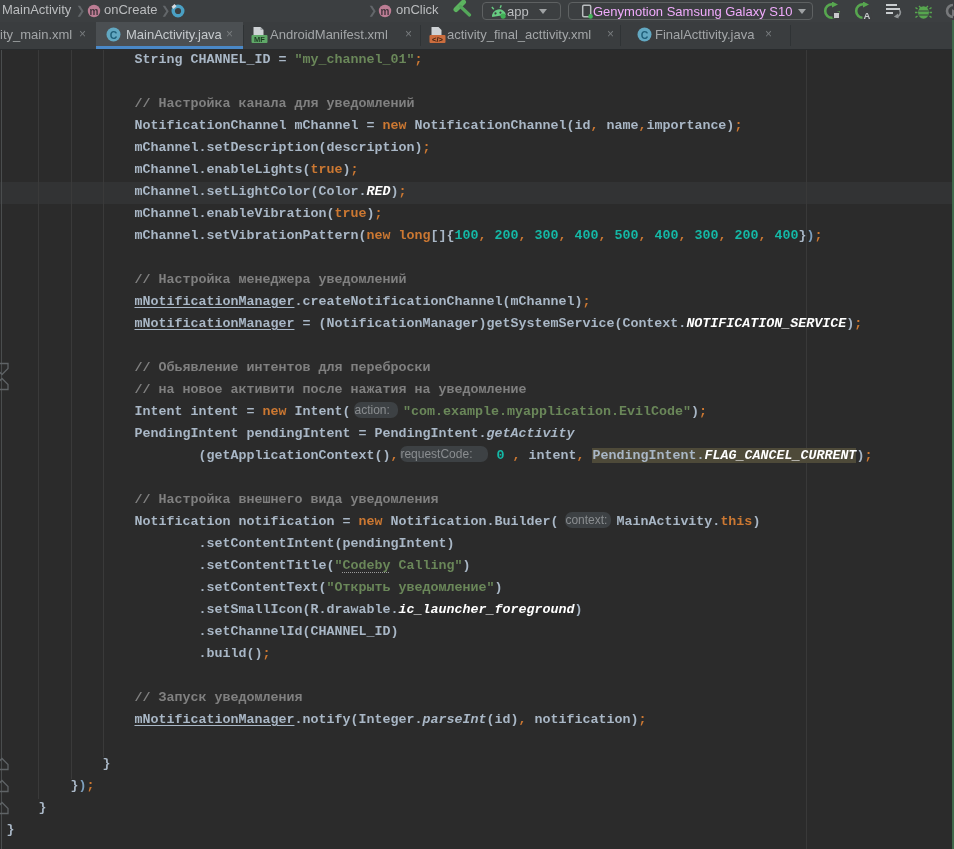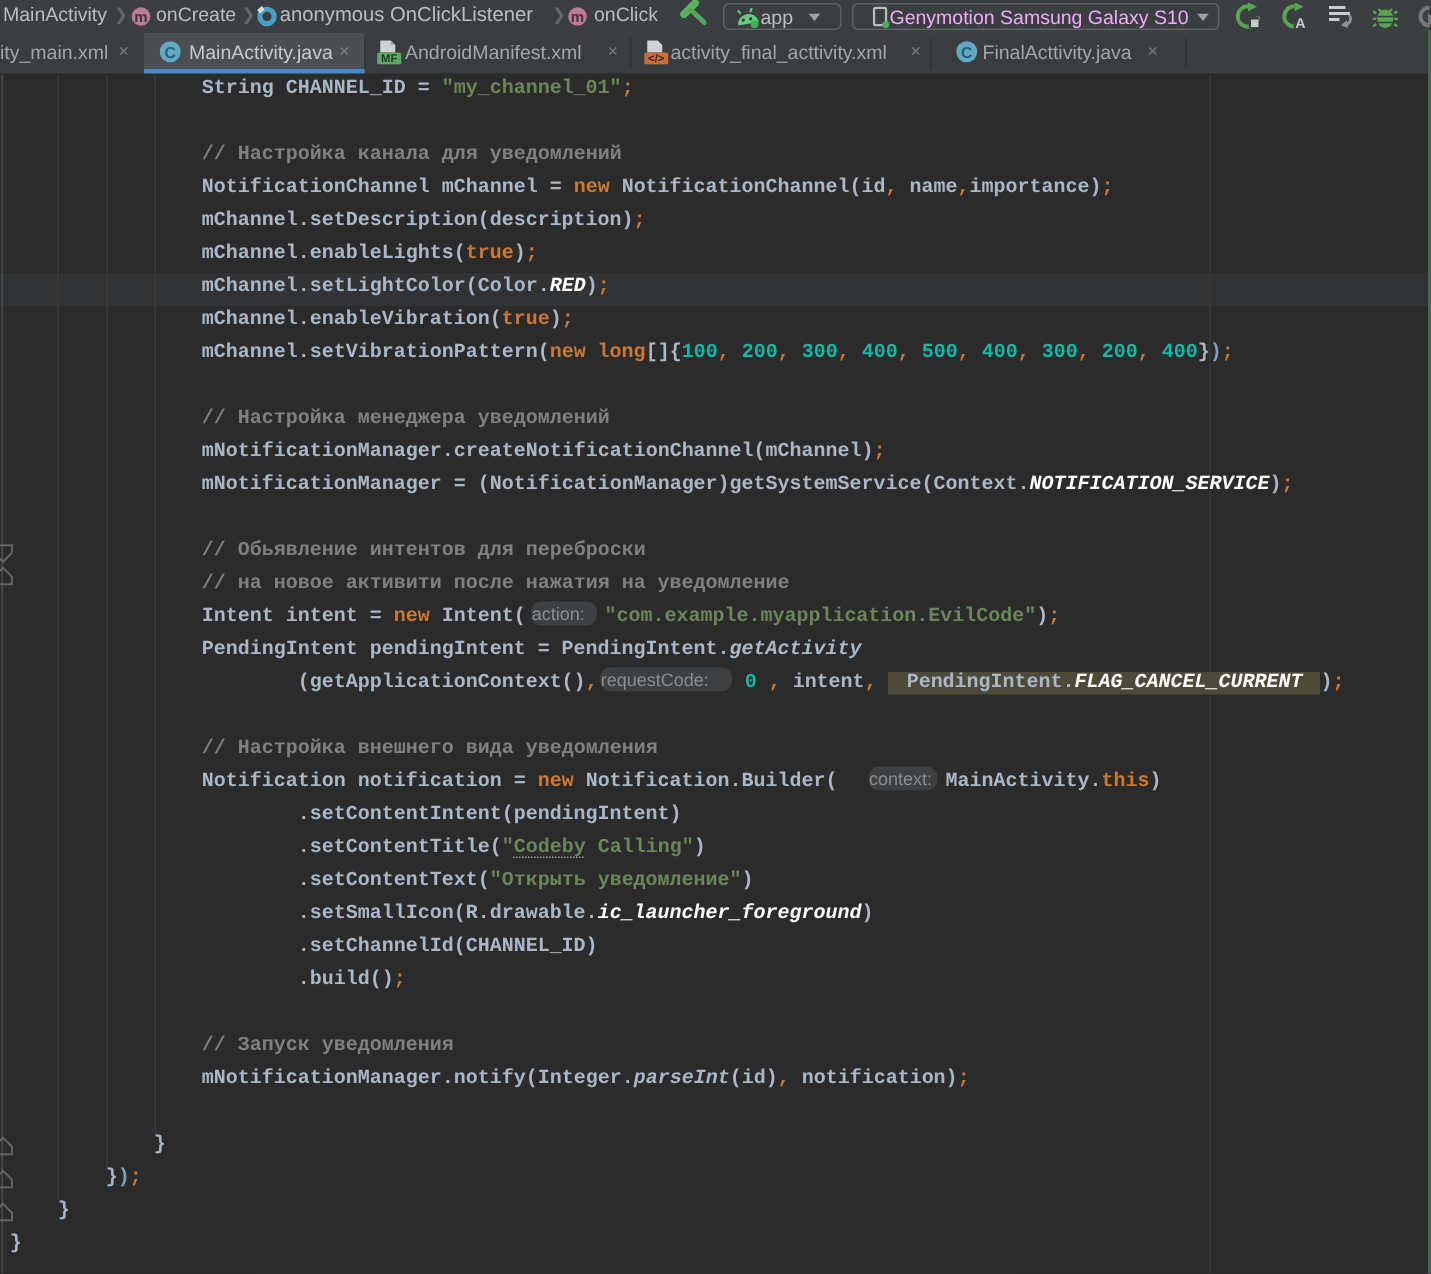--- a/index.html
+++ b/index.html
@@ -8,41 +8,40 @@
 .crumb{position:absolute;top:0;height:22px;line-height:20px;font-size:13px;color:#bbbdbf;white-space:pre}
 .sep{position:absolute;top:0;height:22px;line-height:21px;font-size:11px;color:#63676a}
 .bicon{position:absolute}
 .combo{position:absolute;top:2px;height:18px;border:1px solid #5e6162;border-radius:4px}
 .tab{position:absolute;top:0;height:24px}
 .tabtxt{position:absolute;top:0;height:24px;line-height:25px;font-size:13px;color:#a3a6a8;white-space:pre}
 .x{position:absolute;top:7px;font-size:12px;color:#787c7e;line-height:10px}
 .ln{position:absolute;left:6.5px;white-space:pre;font-family:"Liberation Mono",monospace;font-size:13.3333px;line-height:22px;color:#a9b7c6;font-weight:700}
 .k{color:#cc7832}.s{color:#6a8759}.n{color:#14b8a6}.c{color:#808080;font-weight:700}.p{color:#ffffff;font-style:italic}.o{color:#cc7832}
 .i{font-style:italic}
-.u{text-underline-offset:2px}
+.u{text-decoration:underline;text-underline-offset:2px}
 .hint{display:inline-block;background:#3d4144;border-radius:7px;font-family:"Liberation Sans",sans-serif;font-size:12px;font-weight:400;color:#8a8d90;height:16px;line-height:16px;text-align:left;vertical-align:1px}
-.hl{background:#4e4a39;padding:0 12px}
+.hl{background:#4e4a39;padding:0 0}
 .vline{position:absolute;top:0;width:1px}
 .codeby{text-decoration:underline dotted #9b9b9b 1px;text-underline-offset:3px}
 </style></head><body>
 
 <div id="toolbar">
   <span class="crumb" style="left:2px">MainActivity</span>
   <span class="sep" style="left:76px">❯</span>
   <svg class="bicon" style="left:87px;top:4px" width="14" height="14">
       <circle cx="7" cy="7" r="6.2" fill="#bc7d94"></circle>
       <text x="7" y="10.5" font-size="10" font-weight="bold" fill="#41343c" text-anchor="middle" font-family="Liberation Sans">m</text>
     </svg>
   <span class="crumb" style="left:104px">onCreate</span>
   <span class="sep" style="left:161px">❯</span>
   <svg class="bicon" style="left:171px;top:4px" width="14" height="14">
       <circle cx="7" cy="7" r="4.8" fill="none" stroke="#4aa0c4" stroke-width="3.4"></circle>
       <rect x="1" y="1" width="4" height="3" fill="#d7dade" transform="rotate(-40 3 2.5)"></rect>
     </svg>
-  <span class="crumb" style="left:186.5px;font-size:13.5px">anonymous OnClickListener</span>
   <span class="sep" style="left:368px">❯</span>
   <svg class="bicon" style="left:378px;top:4px" width="14" height="14">
       <circle cx="7" cy="7" r="6.2" fill="#bc7d94"></circle>
       <text x="7" y="10.5" font-size="10" font-weight="bold" fill="#41343c" text-anchor="middle" font-family="Liberation Sans">m</text>
     </svg>
   <span class="crumb" style="left:396px">onClick</span>
   <svg class="bicon" style="left:452px;top:0" width="20" height="17" viewBox="0 0 20 17">
       <line x1="4" y1="9.5" x2="11.5" y2="2" stroke="#5cb35f" stroke-width="5" stroke-linecap="round"></line>
       <line x1="8.5" y1="6.5" x2="17.5" y2="15" stroke="#54a75a" stroke-width="3.2" stroke-linecap="round"></line>
     </svg>
@@ -177,21 +176,21 @@
   <div class="ln" style="top:175px">                mChannel.setVibrationPattern(<span class="k">new long</span>[]{<span class="n">100</span><span class="o">,</span> <span class="n">200</span><span class="o">,</span> <span class="n">300</span><span class="o">,</span> <span class="n">400</span><span class="o">,</span> <span class="n">500</span><span class="o">,</span> <span class="n">400</span><span class="o">,</span> <span class="n">300</span><span class="o">,</span> <span class="n">200</span><span class="o">,</span> <span class="n">400</span>}<span style="color:#7ea0be">)</span><span class="o">;</span></div>
   <div class="ln" style="top:219px">                <span class="c">// Настройка менеджера уведомлений</span></div>
   <div class="ln" style="top:241px">                <span class="u">mNotificationManager</span>.createNotificationChannel(mChannel)<span class="o">;</span></div>
   <div class="ln" style="top:263px">                <span class="u">mNotificationManager</span> = (NotificationManager)getSystemService(Context.<span class="p">NOTIFICATION_SERVICE</span>)<span class="o">;</span></div>
   <div class="ln" style="top:307px">                <span class="c">// Обьявление интентов для переброски</span></div>
   <div class="ln" style="top:329px">                <span class="c">// на новое активити после нажатия на уведомление</span></div>
   <div class="ln" style="top:351px">                Intent intent = <span class="k">new</span> Intent(<span class="hint" style="width:44px;margin-left:4px;margin-right:4.5px">action:</span><span class="s">"com.example.myapplication.EvilCode"</span>)<span class="o">;</span></div>
   <div class="ln" style="top:373px">                PendingIntent pendingIntent = PendingIntent.<span class="i">getActivity</span></div>
   <div class="ln" style="top:395px">                        (getApplicationContext()<span class="o">,</span> <span class="hint" style="width:88px;margin-left:-6px">requestCode:</span> <span class="n">0</span> <span class="o">,</span> intent<span class="o">,</span> <span class="hl">PendingIntent.<span class="p">FLAG_CANCEL_CURRENT</span></span>)<span class="o">;</span></div>
   <div class="ln" style="top:439px">                <span class="c">// Настройка внешнего вида уведомления</span></div>
-  <div class="ln" style="top:461px">                Notification notification = <span class="k">new</span> Notification.Builder(<span class="hint" style="width:46px;margin-left:21px;margin-right:5px">context:</span>MainActivity.<span class="k">this</span>)</div>
+  <div class="ln" style="top:461px">                Notification notification = <span class="k">new</span> Notification.Builder(<span class="hint" style="width:46px;margin-left:7px;margin-right:5px">context:</span>MainActivity.<span class="k">this</span>)</div>
   <div class="ln" style="top:483px">                        .setContentIntent(pendingIntent)</div>
   <div class="ln" style="top:505px">                        .setContentTitle(<span class="s">"<span class="codeby">Codeby</span> Calling"</span>)</div>
   <div class="ln" style="top:527px">                        .setContentText(<span class="s">"Открыть уведомление"</span>)</div>
   <div class="ln" style="top:549px">                        .setSmallIcon(R.drawable.<span class="p">ic_launcher_foreground</span>)</div>
   <div class="ln" style="top:571px">                        .setChannelId(CHANNEL_ID)</div>
   <div class="ln" style="top:593px">                        .build()<span class="o">;</span></div>
   <div class="ln" style="top:637px">                <span class="c">// Запуск уведомления</span></div>
   <div class="ln" style="top:659px">                <span class="u">mNotificationManager</span>.notify(Integer.<span class="i">parseInt</span>(id)<span class="o">,</span> notification)<span class="o">;</span></div>
   <div class="ln" style="top:703px">            }</div>
   <div class="ln" style="top:725px">        }<span style="color:#7ea0be">)</span><span class="o">;</span></div>

